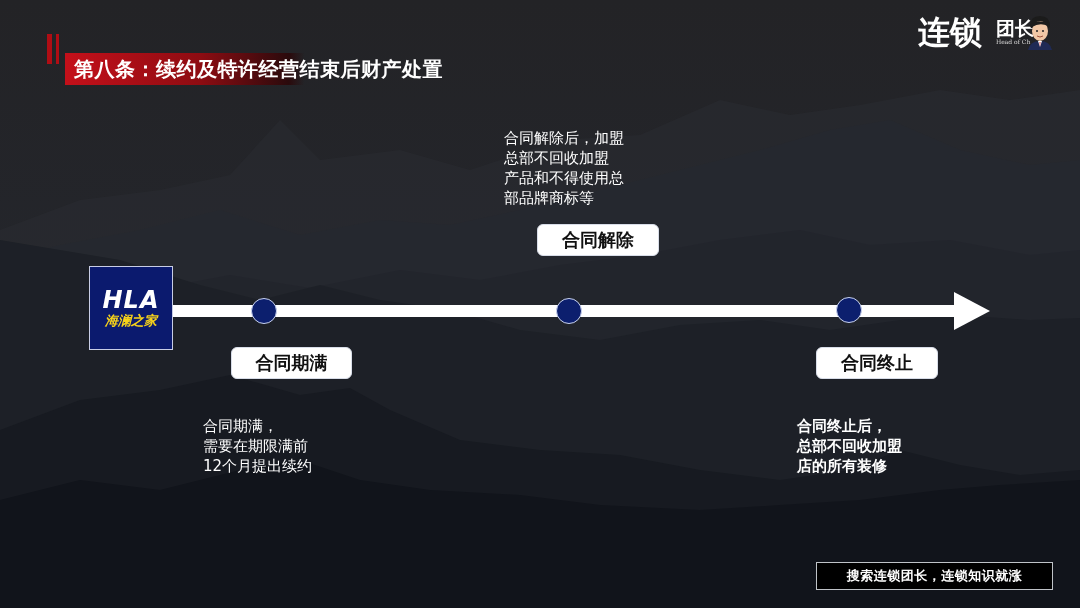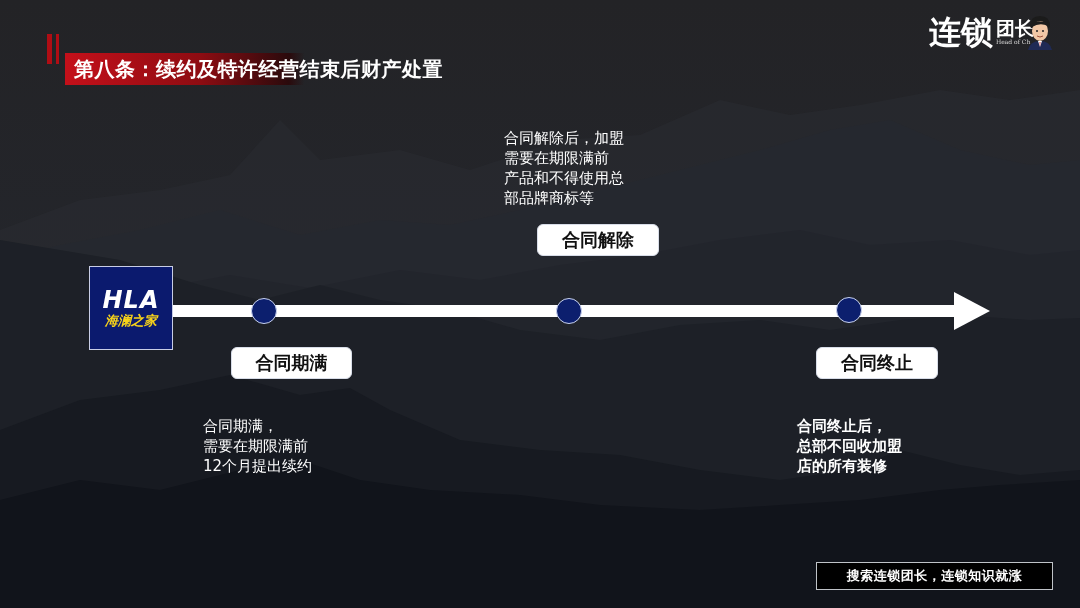--- a/index.html
+++ b/index.html
@@ -14,21 +14,21 @@
   .title-stripe.thin { width:3px; margin-right:6px; }
   .title-bar {
     height:32px; display:flex; align-items:center; padding:0 8px 0 9px;
     background:linear-gradient(90deg,#c4101a 0%, #8e0c12 35%, #2a0a0c 58%, rgba(0,0,0,0) 62%);
     margin-top:40px;
   }
   .title-text { color:#fff; font-weight:bold; font-size:20px; letter-spacing:0.5px; white-space:nowrap; }
 
   .brand { position:absolute; right:26px; top:14px; display:flex; align-items:center; z-index:2; }
   .brand-main { color:#fff; font-weight:bold; font-size:32px; line-height:34px; }
-  .brand-sub { display:flex; flex-direction:column; margin-left:3px; }
+  .brand-sub { display:flex; flex-direction:column; margin-left:14px; }
   .brand-sub-cn { color:#fff; font-weight:bold; font-size:19px; line-height:20px; }
   .brand-sub-en { color:#ddd; font-size:6px; font-family:"DejaVu Serif", serif; line-height:8px; }
   .brand-avatar { width:28px; height:36px; margin-left:-8px; }
 
   .timeline-line { position:absolute; left:170px; top:305px; width:790px; height:12px; background:#fff; z-index:1; }
   .timeline-arrow { position:absolute; left:954px; top:292px; width:0; height:0;
     border-top:19px solid transparent; border-bottom:19px solid transparent; border-left:36px solid #fff; z-index:1; }
 
   .logo-box {
     position:absolute; left:89px; top:266px; width:84px; height:84px; background:#0b1a6e;
@@ -118,21 +118,21 @@
 <div class="node" style="left:836px; top:297px;"></div>
 
 <div class="label-box" style="left:203px; top:347px; width:121px;">
   <span class="label-text">合同期满</span>
 </div>
 <div class="desc" style="left:203px; top:416px;">合同期满，
 需要在期限满前
 12个月提出续约</div>
 
 <div class="desc" style="left:504px; top:128px;">合同解除后，加盟
-需要在期限满前
+总部不回收加盟
 产品和不得使用总
 部品牌商标等</div>
 <div class="label-box" style="left:509px; top:224px; width:122px;">
   <span class="label-text">合同解除</span>
 </div>
 
 <div class="label-box" style="left:788px; top:347px; width:122px;">
   <span class="label-text">合同终止</span>
 </div>
 <div class="desc bold" style="left:797px; top:416px;">合同终止后，

